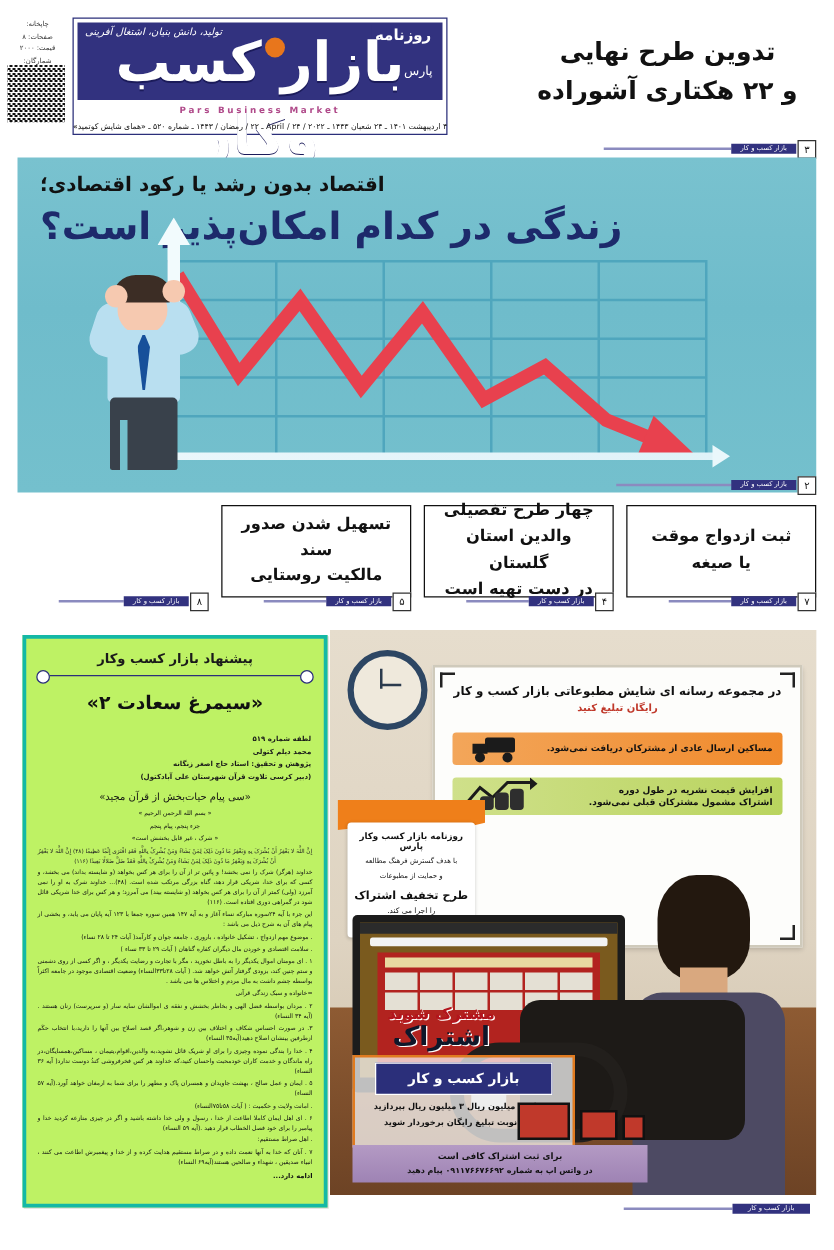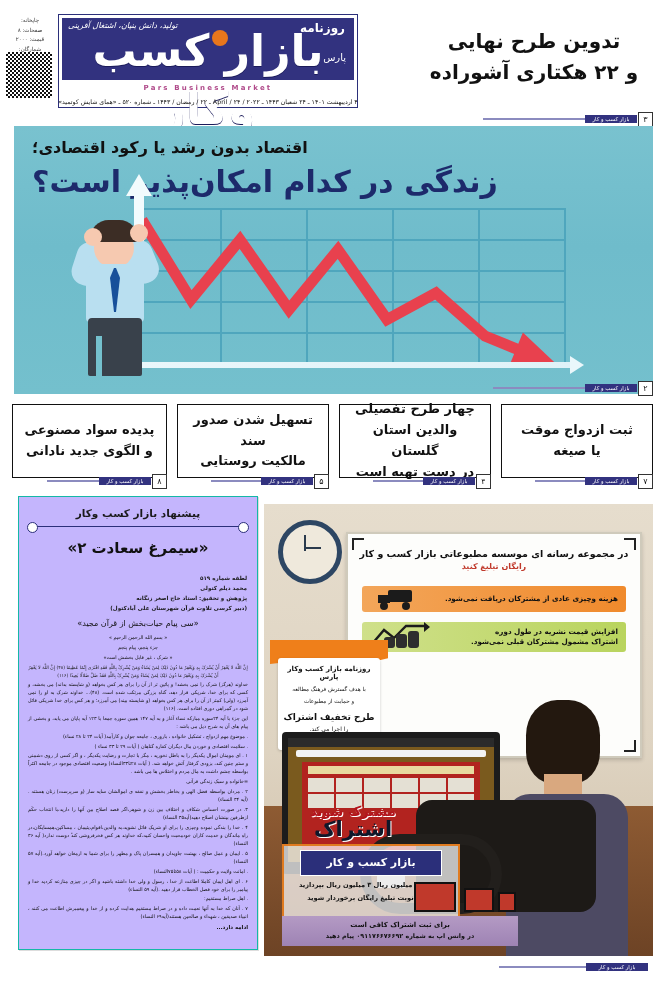--- a/index.html
+++ b/index.html
@@ -127,22 +127,22 @@
     position:absolute;top:0;height:72px;border:1.4px solid #111;background:#fff;
     display:flex;align-items:center;justify-content:center;text-align:center;
   }
   .box span{
     display:block;color:#111;font-size:13px;font-weight:bold;line-height:1.6;
     padding:0 8px;
   }
 
   
   .article{
-    position:absolute;left:18px;top:496px;width:238px;height:452px;
-    border:1px solid #14b8a6;background:#c4b5fd;box-shadow:1px 1px 0 #ddd;
+    position:absolute;left:18px;top:508px;width:238px;height:452px;
+    border:3px solid #14b8a6;background:#bef264;box-shadow:1px 1px 0 #ddd;
   }
   .art-head{margin:10px 8px 0;text-align:center;font-size:10.5px;font-weight:bold;color:#1a1a1a;}
   .art-rule{position:relative;margin:7px 14px 0;height:1px;background:#2b2f7a;}
   .art-rule::before,.art-rule::after{
     content:"";position:absolute;top:-4px;width:9px;height:9px;border-radius:50%;
     background:#fff;border:1.4px solid #2b2f7a;
   }
   .art-rule::before{right:-6px;}
   .art-rule::after{left:-6px;}
   .art-title{margin:12px 8px 0;text-align:center;font-size:15px;font-weight:bold;color:#111;}
@@ -390,26 +390,20 @@
           <div>تسهیل شدن صدور سند</div>
           <div>مالکیت روستایی</div>
         </span>
     </div>
     <div class="pref" style="right:324px;top:70px;width:118px;">
       <div class="num">۵</div>
       <div class="tagimg"></div>
       <div class="rule"></div>
     </div>
 
-    <div class="box" style="right:486px;width:153px;">
-      <span>
-          <div>پدیده سواد مصنوعی</div>
-          <div>و الگوی جدید نادانی</div>
-        </span>
-    </div>
     <div class="pref" style="right:486px;top:70px;width:120px;">
       <div class="num">۸</div>
       <div class="tagimg"></div>
       <div class="rule"></div>
     </div>
   </div>
 
   <div class="article">
     <div class="art-head">پیشنهاد بازار کسب وکار</div>
     <div class="art-rule"></div>
@@ -457,31 +451,31 @@
     <div class="desk"></div>
 
     <div class="clock"></div>
 
     <div class="board">
       <div class="corner c1"></div>
       <div class="corner c2"></div>
       <div class="corner c3"></div>
       <div class="corner c4"></div>
 
-      <div class="board-l1">در مجموعه رسانه ای موسسه مطبوعاتی بازار کسب و کار</div>
+      <div class="board-l1">در مجموعه رسانه ای شایش مطبوعاتی بازار کسب و کار</div>
       <div class="board-l2">رایگان تبلیغ کنید</div>
 
       <div class="bar b1">
         <div class="truck">
           <div class="body"></div>
           <div class="cab"></div>
           <div class="w1"></div>
           <div class="w2"></div>
         </div>
-        <span>هزینه وچیزی عادی از مشترکان دریافت نمی‌شود.</span>
+        <span>مساکین ارسال عادی از مشترکان دریافت نمی‌شود.</span>
       </div>
 
       <div class="bar b2">
         <svg class="arrowup" viewBox="0 0 62 24">
           <polyline points="2,22 14,8 24,16 36,4 54,4" fill="none" stroke="#1b1b1b" stroke-width="2.4"></polyline>
           <polygon points="54,0 60,5 54,10" fill="#1b1b1b"></polygon>
         </svg>
         <div class="coins">
           <i style="left:0;height:7px;"></i>
             <i style="left:12px;height:11px;"></i>

